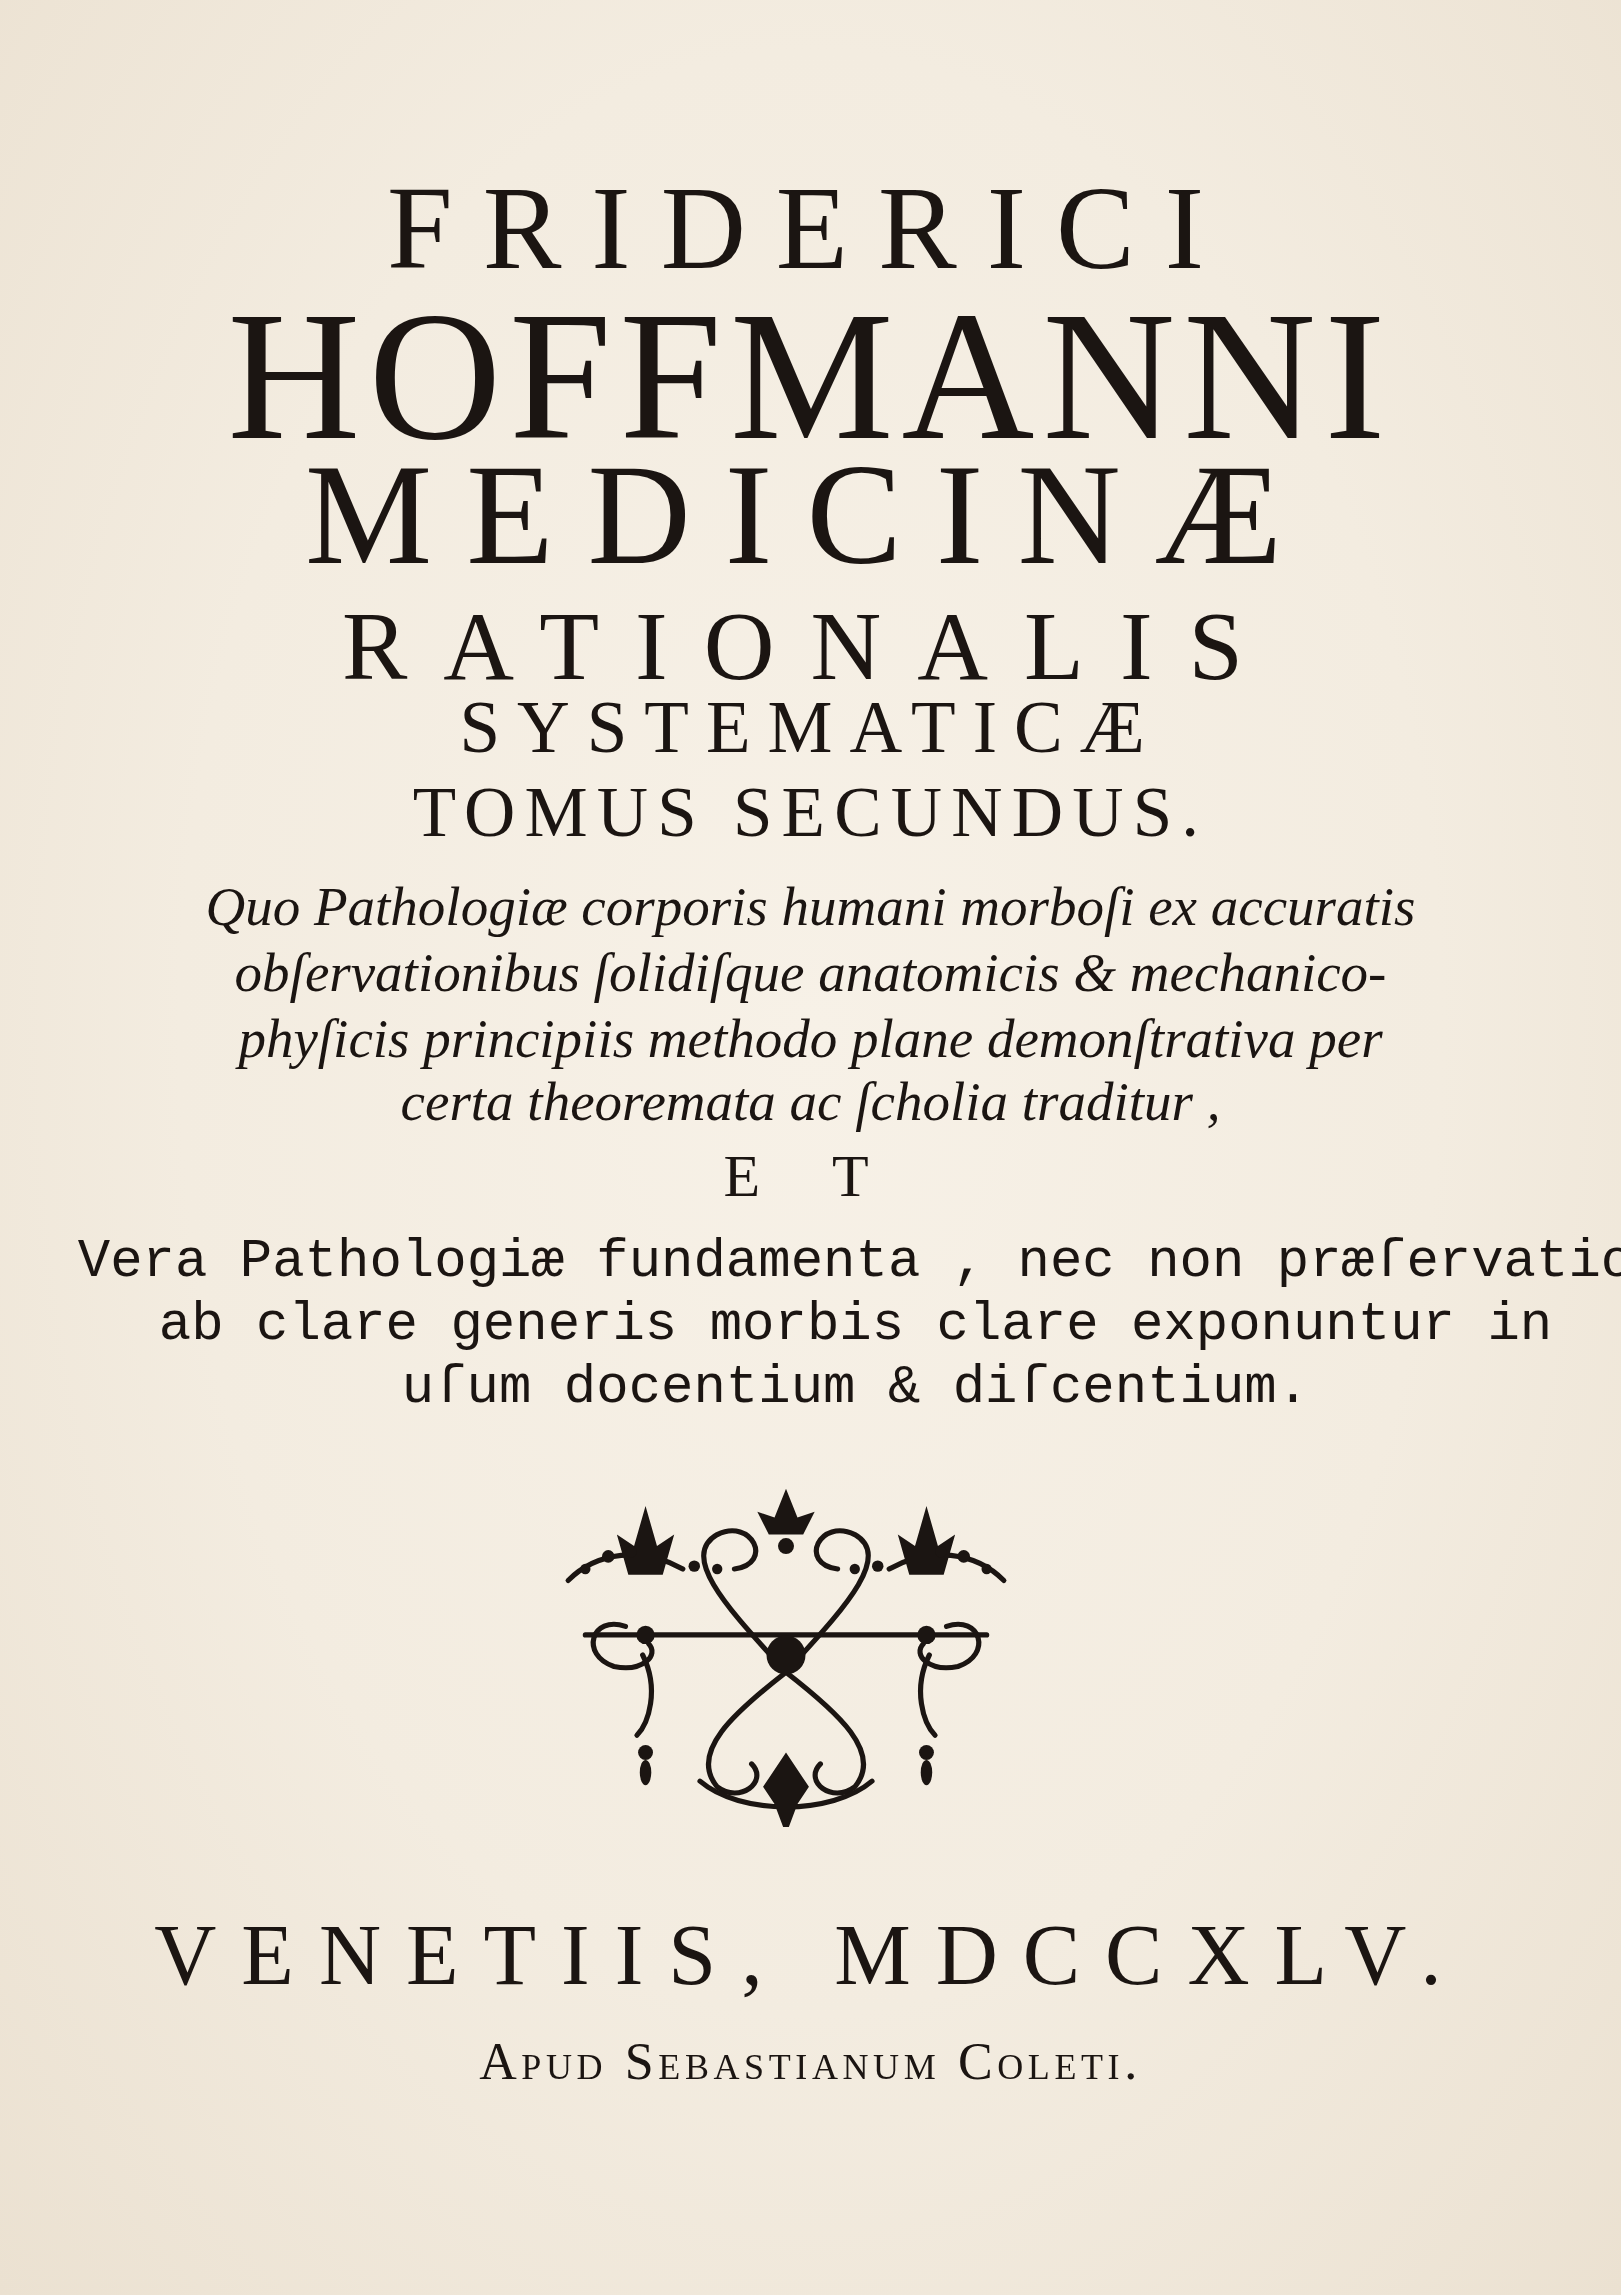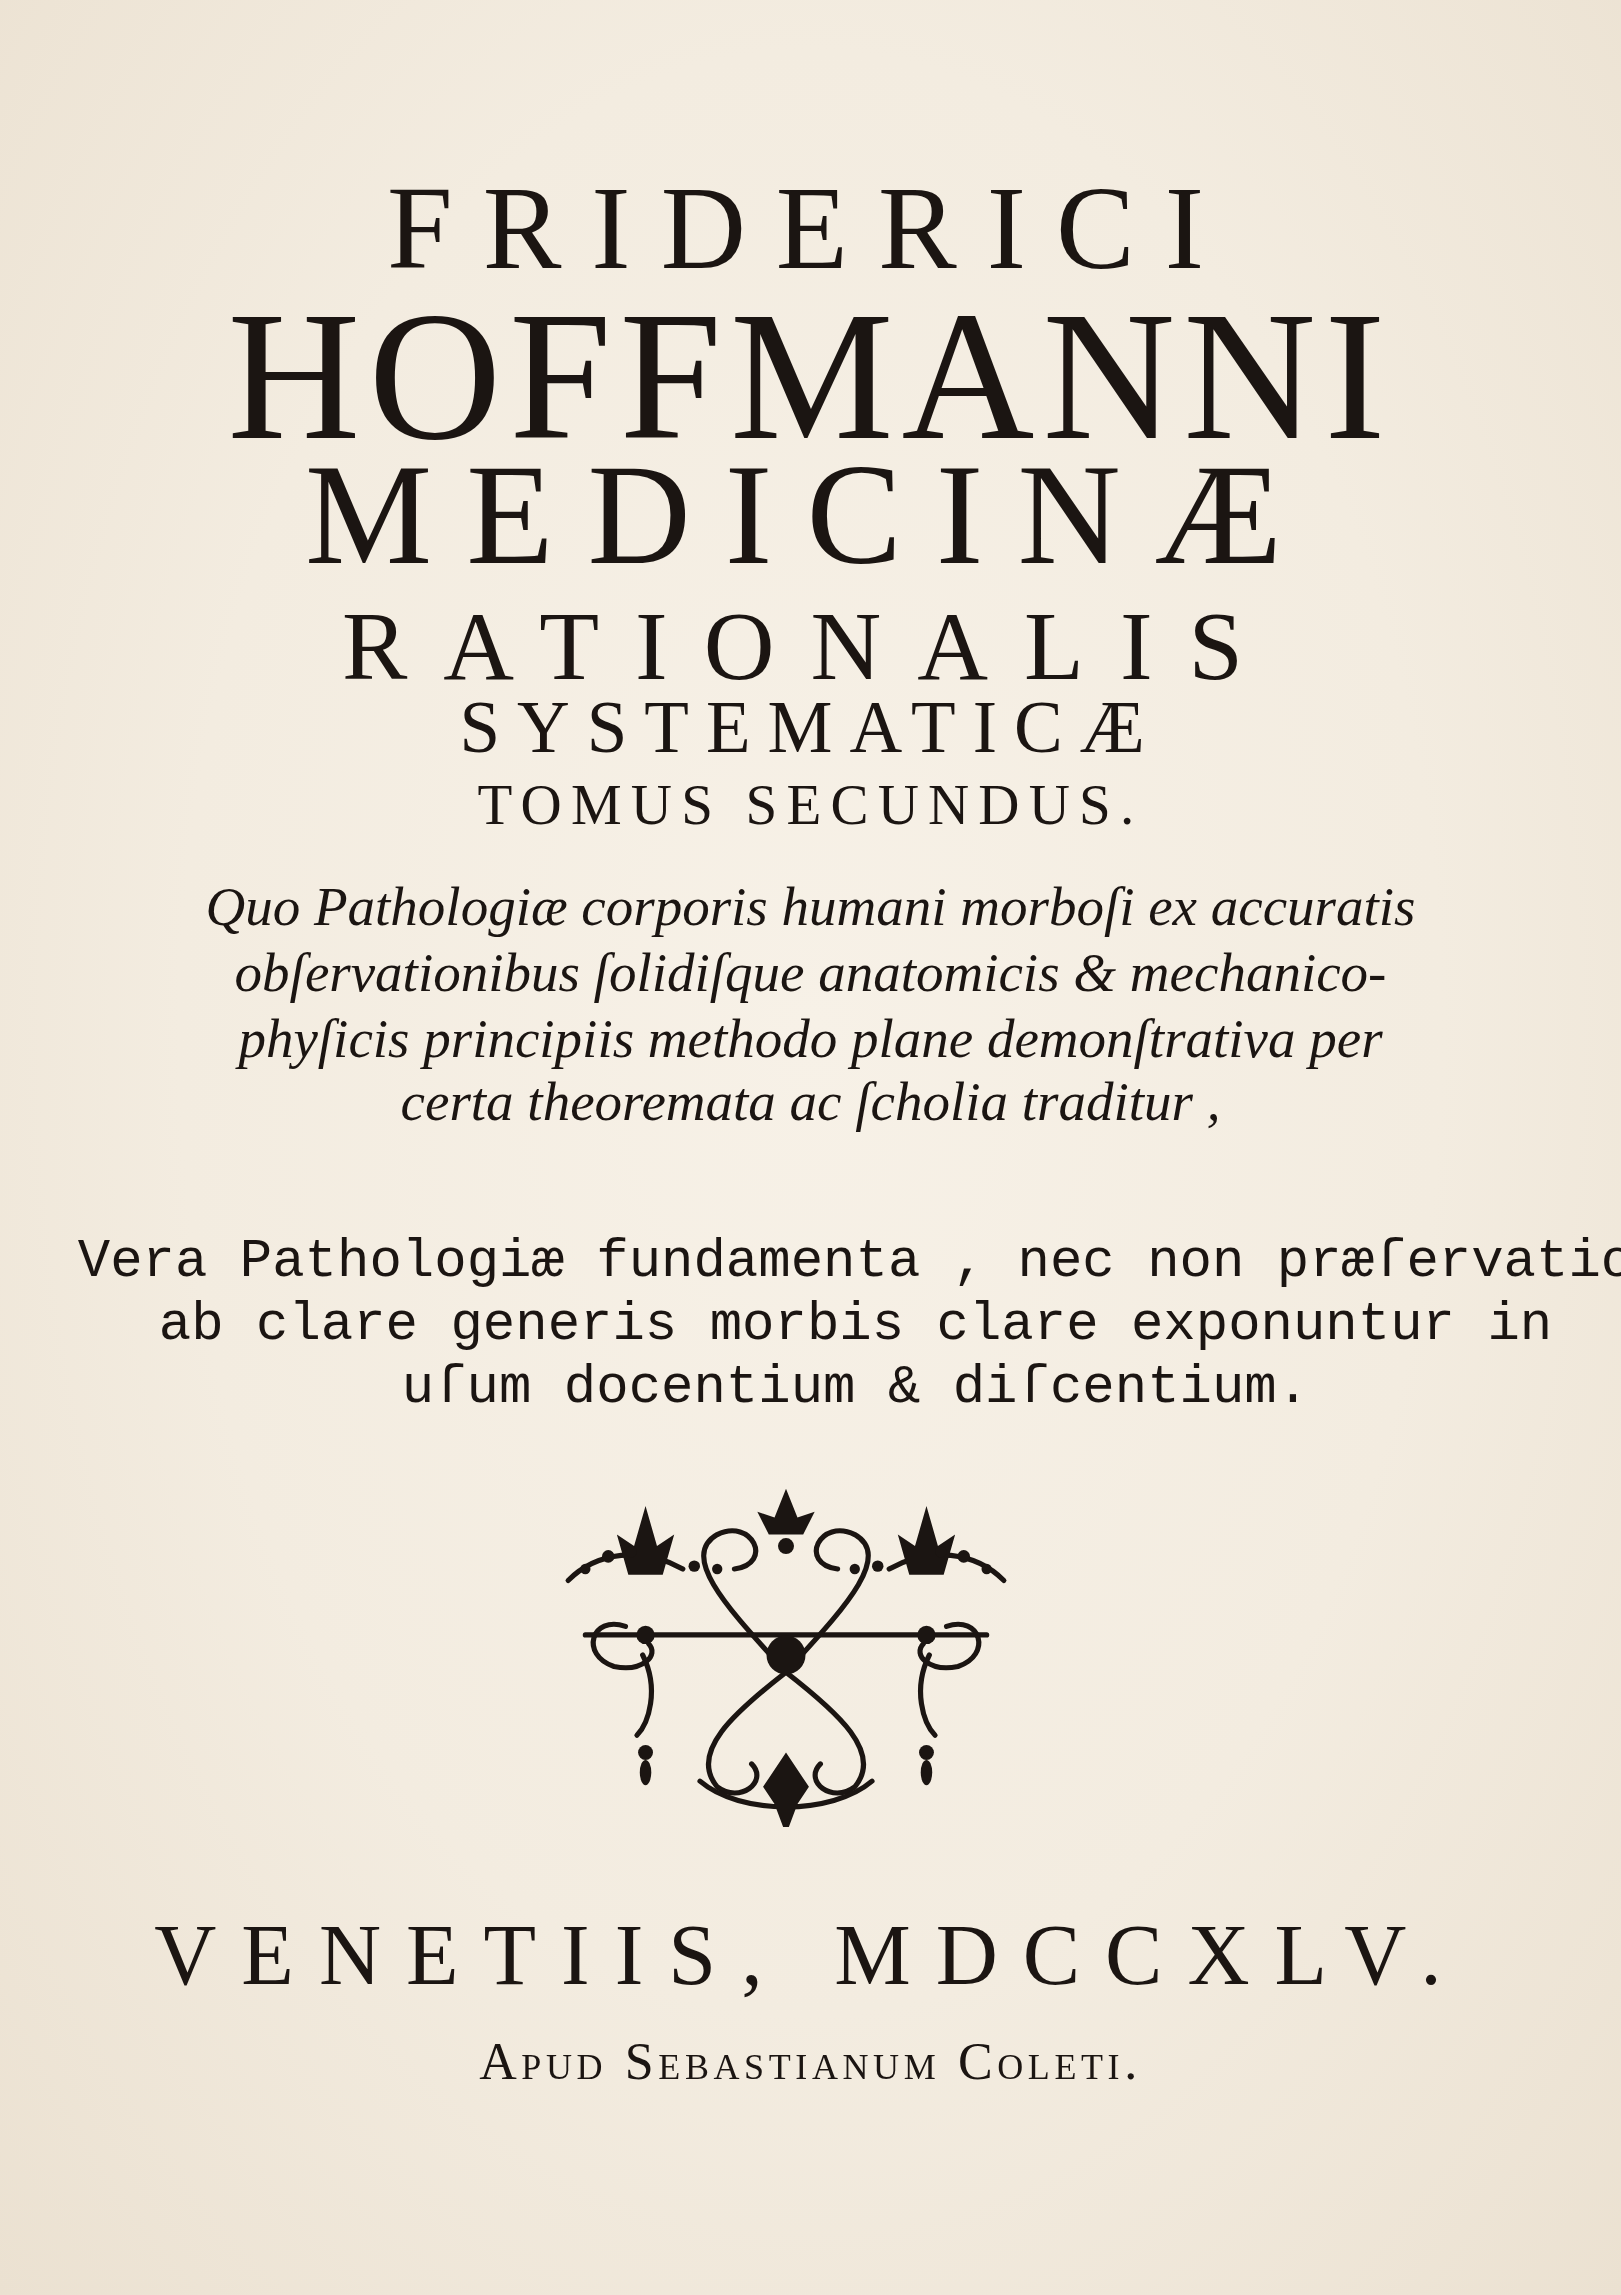--- a/index.html
+++ b/index.html
@@ -11,21 +11,21 @@
     position:relative;
   }
   .page { position:absolute; inset:0; }
   .line { position:absolute; left:0; width:1621px; text-align:center; white-space:nowrap; }
   .caps { font-family: "Liberation Serif", "DejaVu Serif", serif; }
   #l1 { top:161px; font-size:118px; letter-spacing:30px; }
   #l2 { top:270px; font-size:184px; letter-spacing:8px; }
   #l3 { top:433px; font-size:143px; letter-spacing:34px; }
   #l4 { top:574px; font-size:98px; letter-spacing:36px;margin-top:16px; }
   #l5 { top:686px; font-size:73px; letter-spacing:17px; }
-  #l6 { top:772px; font-size:57px; letter-spacing:9.2px; }
+  #l6 { top:772px; font-size:71px; letter-spacing:9.2px; }
   .ital { font-family:"Liberation Serif","DejaVu Serif",serif; font-style:italic; font-size:55px; }
   #i1 { top:875px; }
   #i2 { top:941px; }
   #i3 { top:1007px; }
   #i4 { top:1070px; }
   #et { top:1142px; font-size:60px; letter-spacing:29px; }
   .rom { font-family:Liberation Mono, monospace; font-size:54px;padding-left:45px; }
   #r1 { top:1231px; }
   #r2 { top:1294px; }
   #r3 { top:1357px; }
@@ -43,20 +43,21 @@
   <div id="l3" class="line caps">MEDICINÆ</div>
   <div id="l4" class="line caps">RATIONALIS</div>
   <div id="l5" class="line caps">SYSTEMATICÆ</div>
   <div id="l6" class="line caps">TOMUS SECUNDUS.</div>
 
   <div id="i1" class="line ital">Quo Pathologiæ corporis humani morboſi ex accuratis</div>
   <div id="i2" class="line ital">obſervationibus ſolidiſque anatomicis &amp; mechanico-</div>
   <div id="i3" class="line ital">phyſicis principiis methodo plane demonſtrativa per</div>
   <div id="i4" class="line ital">certa theoremata ac ſcholia traditur ,</div>
 
+  <div id="et" class="line caps">E T</div>
 
   <div id="r1" class="line rom">Vera Pathologiæ fundamenta , nec non præſervatio</div>
   <div id="r2" class="line rom">ab clare generis morbis clare exponuntur in</div>
   <div id="r3" class="line rom">uſum docentium &amp; diſcentium.</div>
 
   <svg id="orn" viewBox="0 0 840 600">
     <g fill="none" stroke="#1b1512" stroke-width="9" stroke-linecap="round">
 
       <line x1="70" y1="265" x2="770" y2="265"></line>
 

